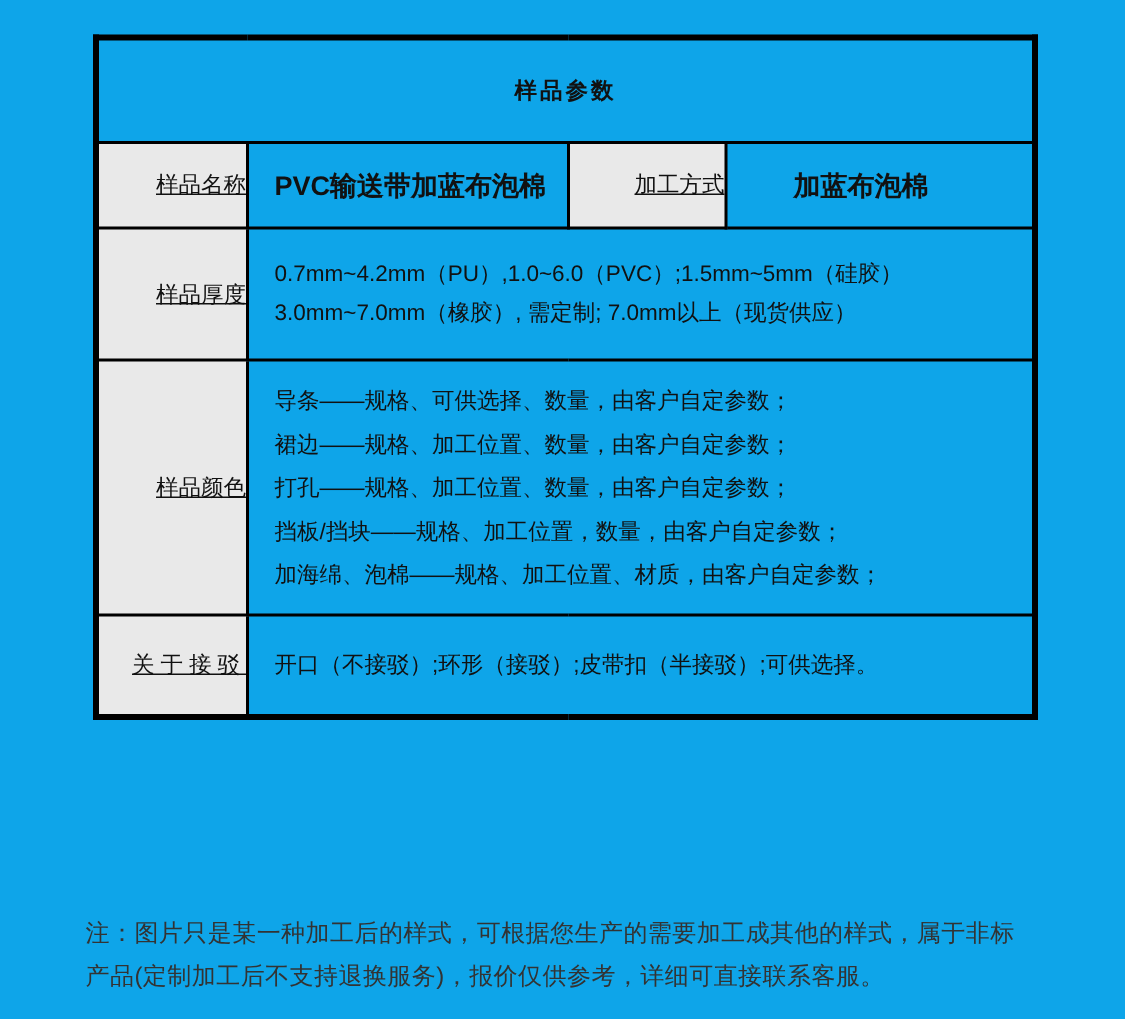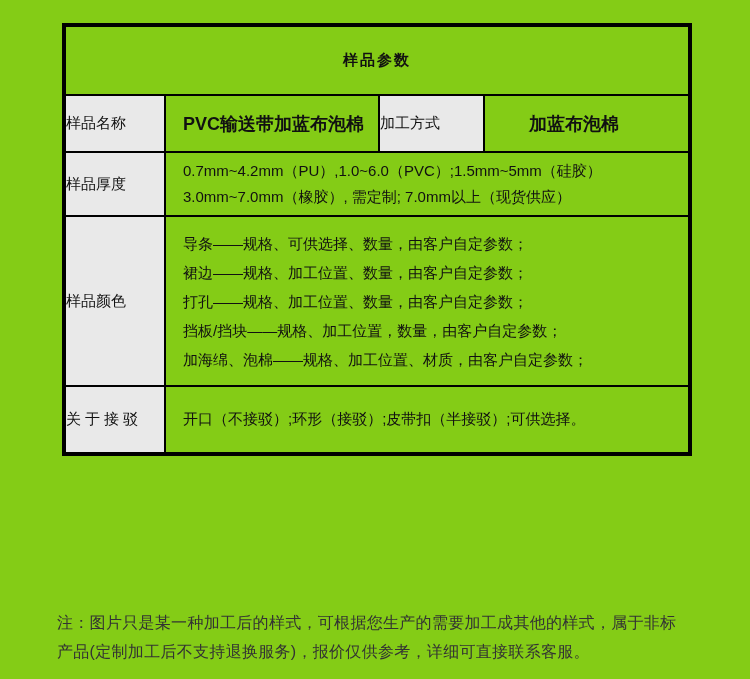--- a/index.html
+++ b/index.html
@@ -7,21 +7,21 @@
   body {
     width: 750px;
     height: 679px;
     position: relative;
     font-family: "Liberation Sans", "DejaVu Sans", sans-serif;
     color: #111111;
   }
   .page {
     position: absolute;
     inset: 0;
-    background: #84cc16;
+    background: #0ea5e9;
     overflow: hidden;
   }
   table.spec {
     position: absolute;
     left: 62px;
     top: 23px;
     width: 626px;
     border-collapse: collapse;
     table-layout: fixed;
     border: 4px solid #000000;
@@ -34,29 +34,30 @@
   }
   td.title-cell {
     text-align: center;
     font-size: 27px;
     font-weight: 700;
     letter-spacing: 2px;
     height: 70px;
   }
   td.lab {
     background: #e9e9e9;
-    text-align: left;
+    text-align: right;
     font-size: 15px;
+    text-decoration: underline;
   }
   td.val { padding-left: 17px; font-size: 15.5px; }
   td.val2 { padding-left: 44px; font-size: 15.5px; }
   .bold { font-weight: 700; font-size: 18px !important; }
   tr.r1 { height: 57px; }
   tr.r2 { height: 52px; }
-  tr.r3 { height: 64px; }
+  tr.r3 { height: 88px; }
   tr.r4 { height: 67px; }
   tr.r5 { height: 170px; }
   tr.r6 { height: 68px; }
   tr.r6 td.lab { letter-spacing: 4px; }
   .lines div { line-height: 26px; }
   tr.r5 .lines div { line-height: 29px; }
   .note {
     position: absolute;
     left: 57px;
     top: 608px;

